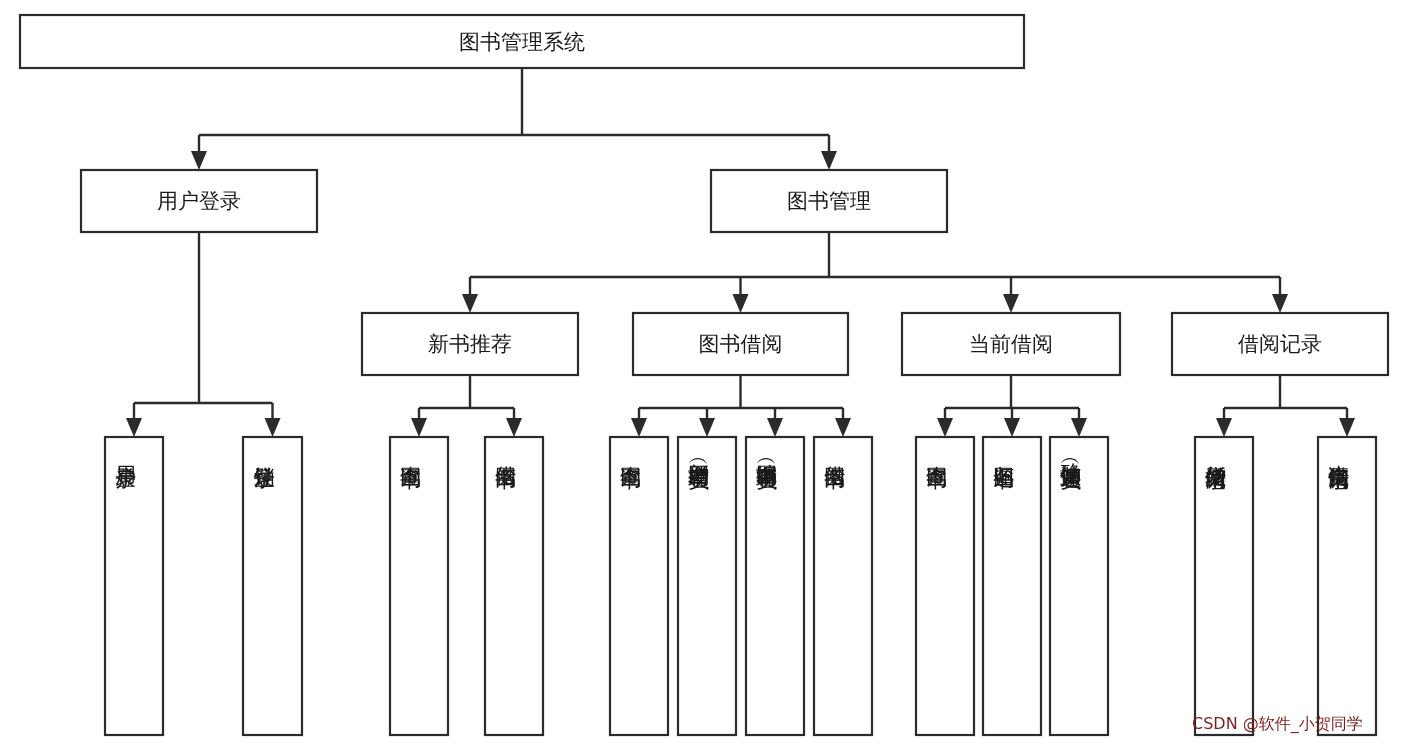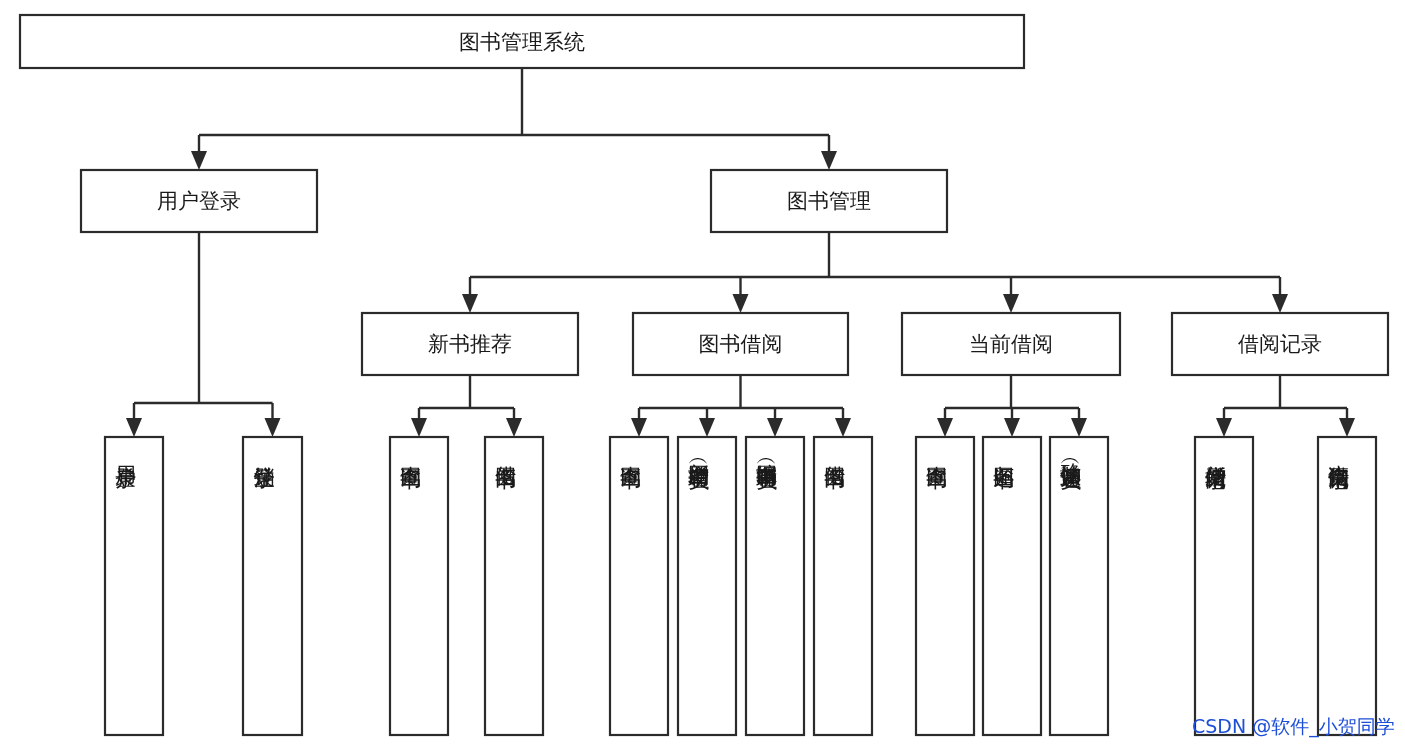--- a/index.html
+++ b/index.html
@@ -54,22 +54,22 @@
     font-size: 21px;
     fill: #1a1a1a;
     writing-mode: vertical-rl;
     text-orientation: upright;
     text-anchor: middle;
     letter-spacing: 1px;
   }
   .watermark {
     position: absolute;
     font-family: "DejaVu Sans", "Liberation Sans", sans-serif;
-    font-size: 19px;
-    color: #1d4ed8;
+    font-size: 16px;
+    color: #7f1d1d;
     white-space: nowrap;
     pointer-events: none;
     left: 1192px;
     top: 714px;
   }
 </style>
 </head>
 <body>
 
 <div id="diagram-root">

